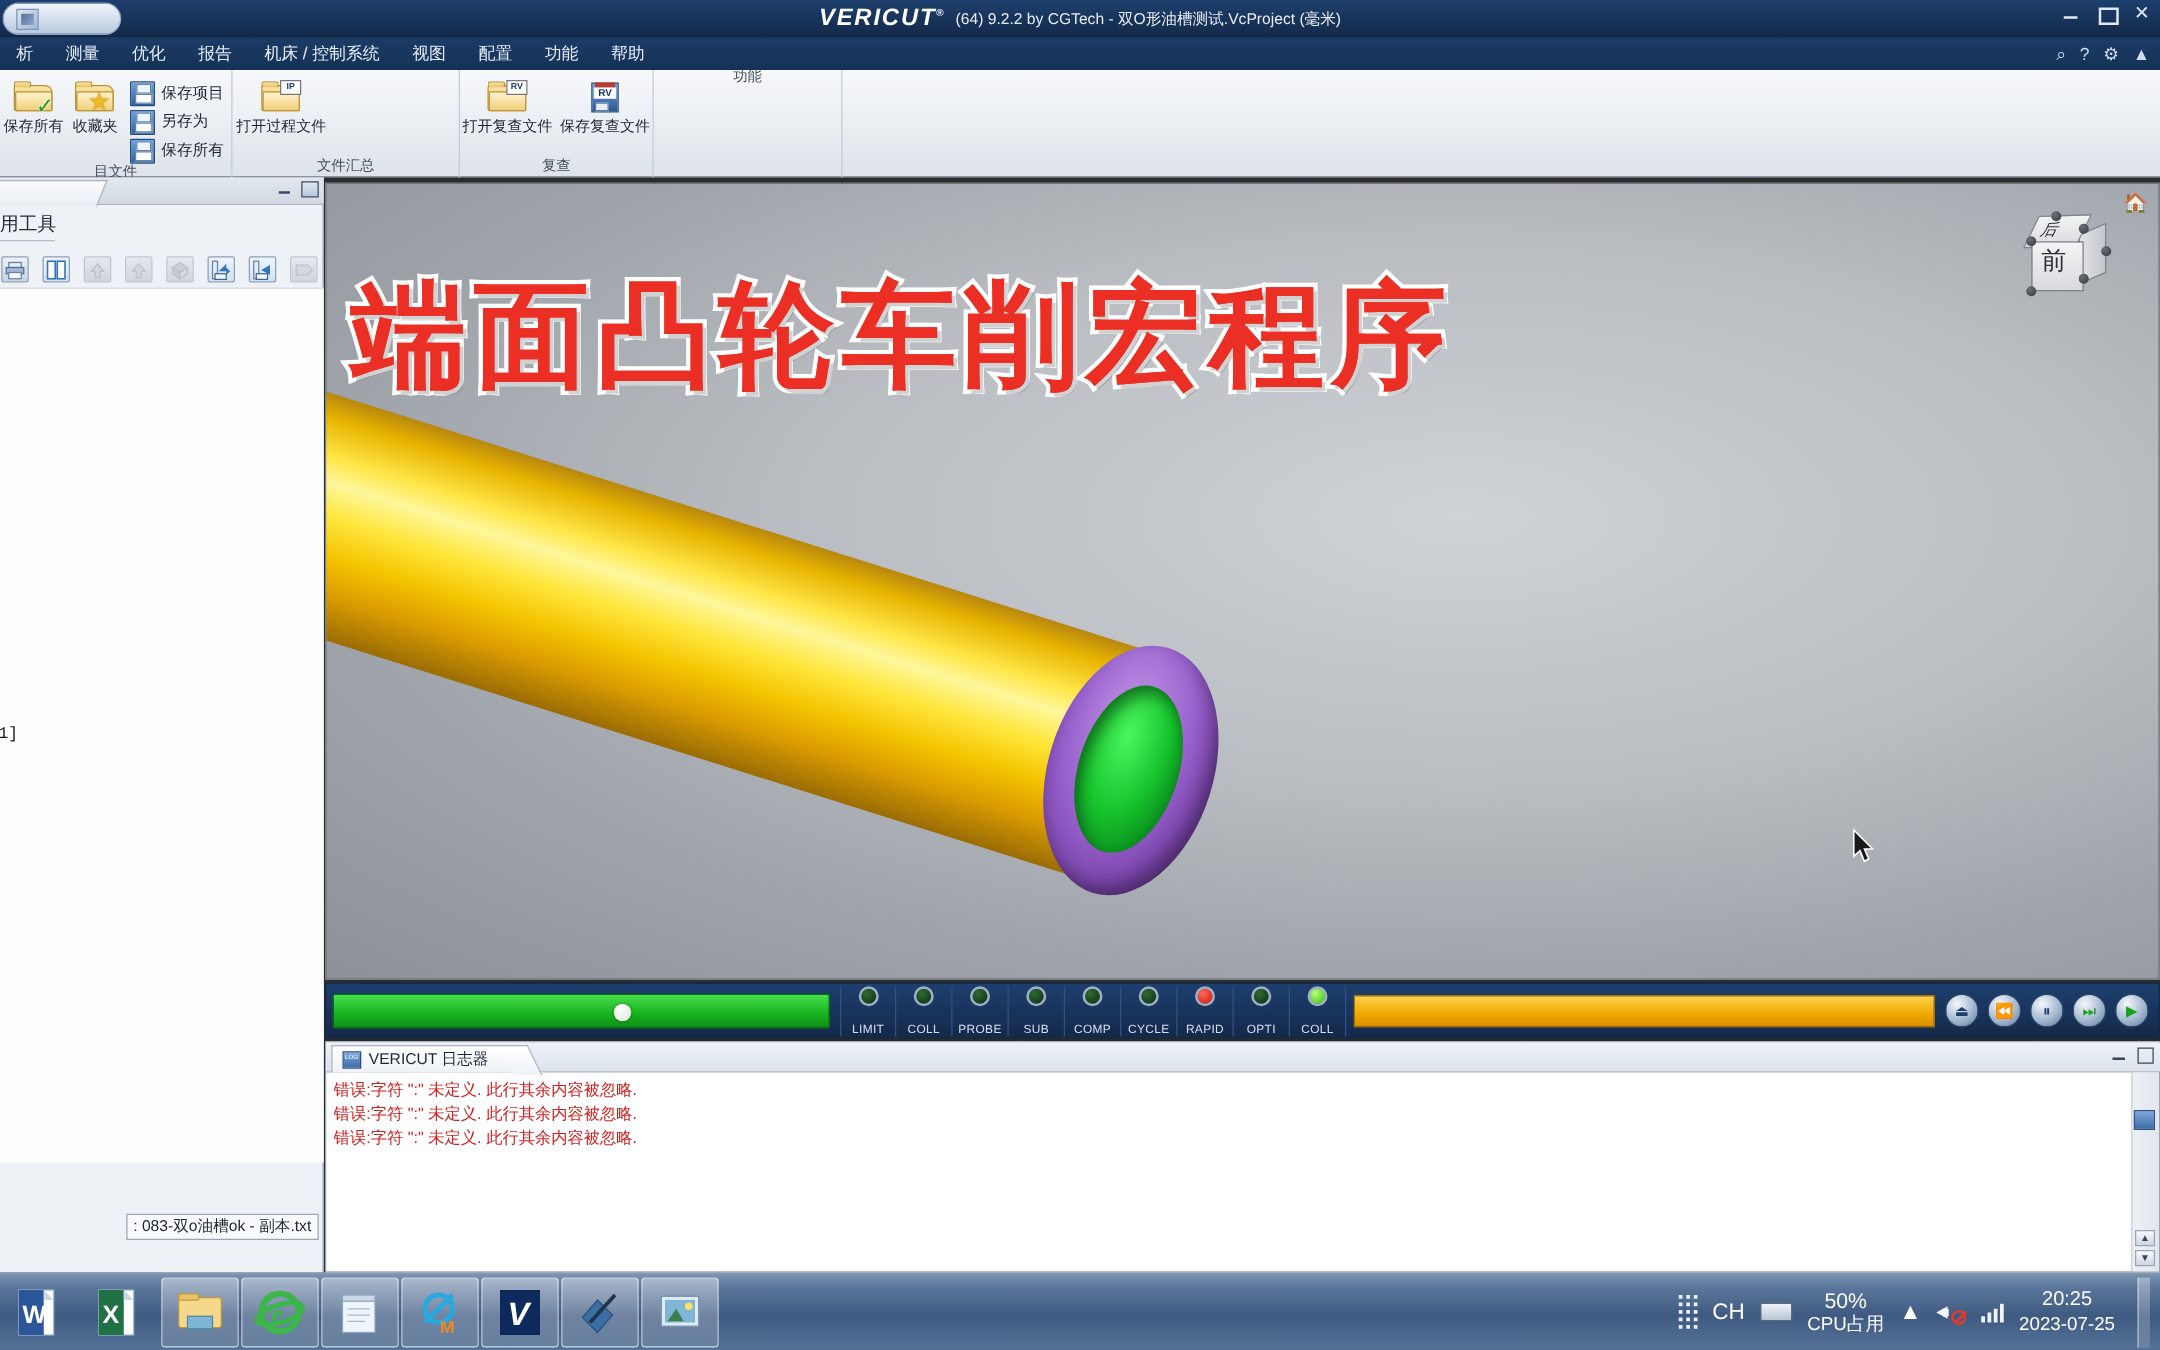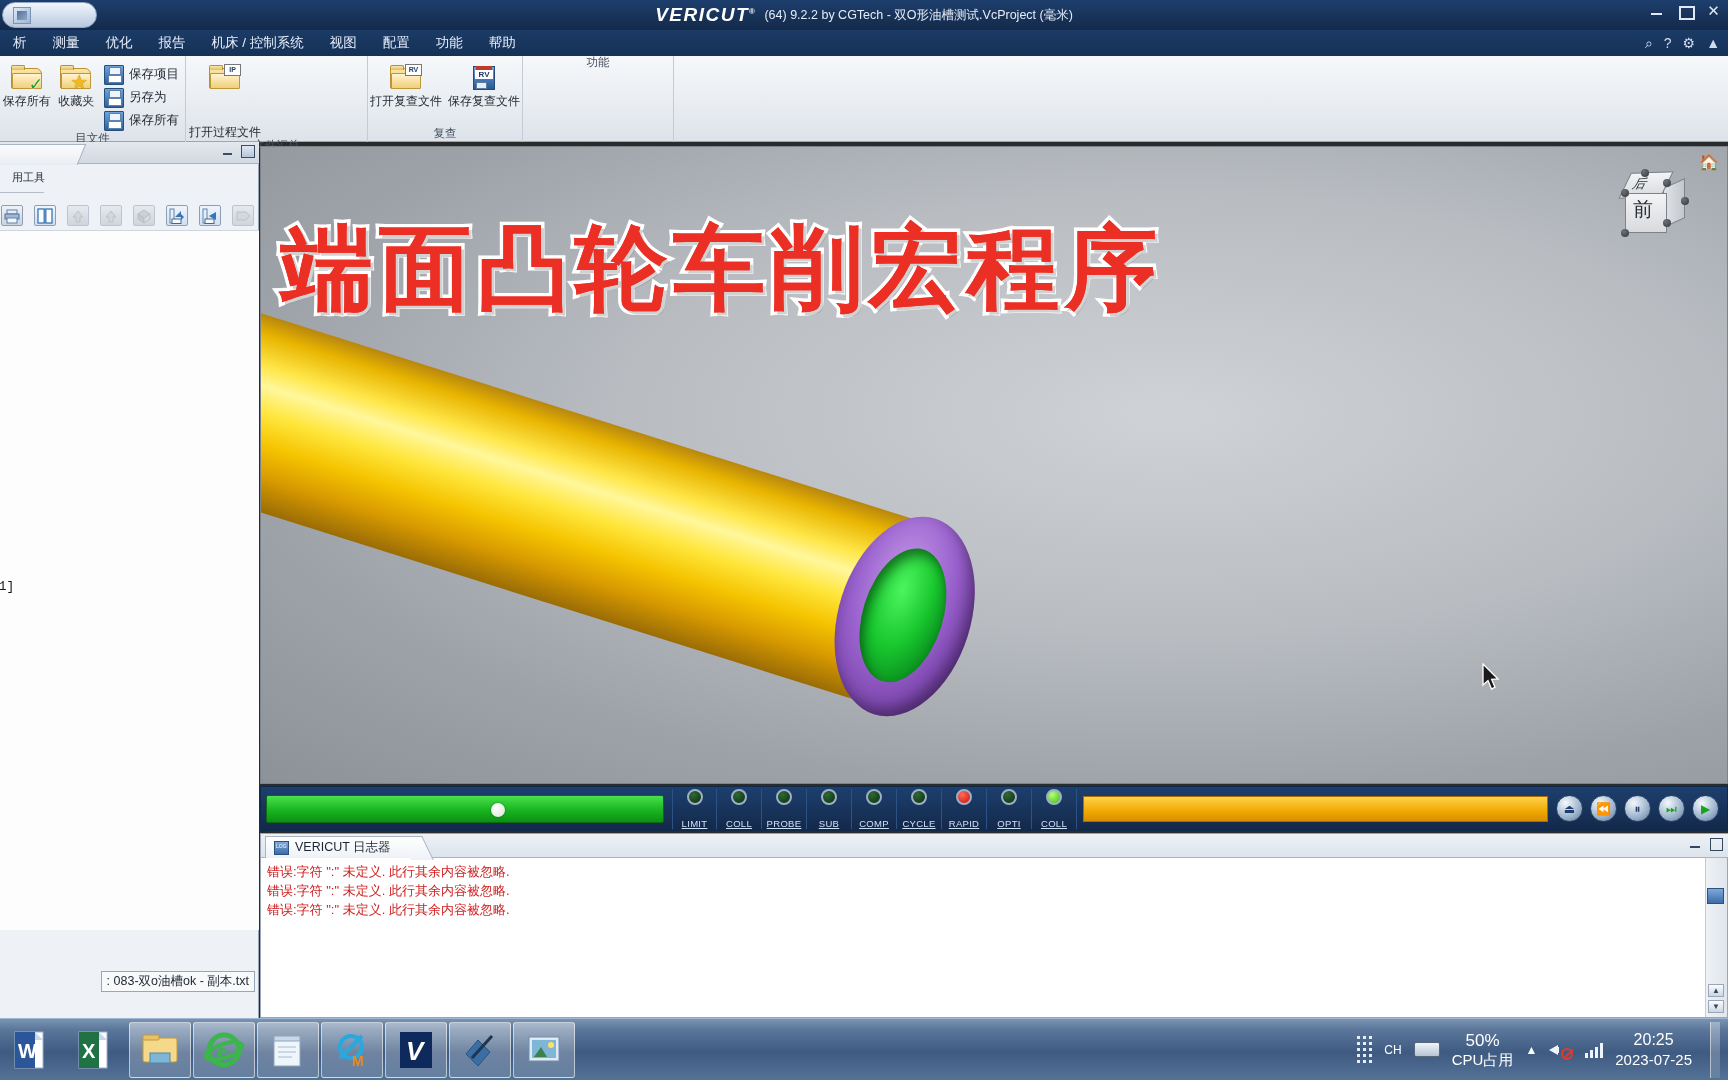--- a/index.html
+++ b/index.html
@@ -210,21 +210,21 @@
   .lp-winbtns {
     position: absolute; right: 4px; top: 3px; display:flex; gap:6px; align-items:center;
   }
   .lp-wb { width:14px; height:13px; position:relative; cursor:pointer; }
   .lp-wb-min::after{ content:""; position:absolute; left:2px; bottom:3px; width:9px;height:2px;background:#3b4c63; }
   .lp-wb-float{
     border:1px solid #3b4c63; background: linear-gradient(180deg,#dfe8f3,#b6c6da);
   }
   .lp-title {
     position:absolute; left: 0px; top: 28px; width: 250px;
-    font-size: 11px; color: #1f2833; padding-left: 12px;
+    font-size: 15px; color: #1f2833; padding-left: 0px;
   }
   .lp-rule {
     position:absolute; left: -4px; top: 50px; width: 48px; height: 1px; background:#b4bdc8;
   }
   .lp-iconrow {
     position: absolute; left: 0px; top: 58px; width: 259px; height: 30px;
     display: flex; align-items: center; gap: 9px;
   }
   .lpi { width: 24px; height: 23px; position: relative; cursor: pointer; opacity: .95; }
   .lpi.dim { opacity: .5; }
@@ -357,21 +357,21 @@
     border-right: 1px solid #2c5288; height: 40px; justify-content: center;
   }
   .light-cell:first-child { border-left: 1px solid #2c5288; }
   .lamp {
     width: 16px; height: 16px; border-radius: 50%;
     border: 2px solid #9fb0c6;
     background: radial-gradient(circle at 35% 30%, #2e6a33, #0c2b10);
   }
   .lamp.red { background: radial-gradient(circle at 35% 30%, #ff6b5e, #cc1100); }
   .lamp.green-on { background: radial-gradient(circle at 35% 30%, #b6ff7a, #39bb10); }
-  .light-lbl { font-size: 9.5px; color: #cfe0f5; margin-top: 13px; letter-spacing: .3px; text-decoration: underline; }
+  .light-lbl { font-size: 9.5px; color: #cfe0f5; margin-top: 13px; letter-spacing: .3px; }
   .orangebar {
     margin-left: 6px; flex: 1; height: 26px;
     background: linear-gradient(180deg,#ffd24a,#f0a800 60%,#d98f00);
     border: 1px solid #a86f00;
   }
   .transport { display: flex; align-items: center; gap: 7px; padding: 0 8px; }
   .tbtn {
     width: 27px; height: 27px; border-radius: 50%;
     background: radial-gradient(circle at 35% 28%, #f4f8fc, #9cb2cc 60%, #5d7795);
     border: 1px solid #2a4668; position: relative; cursor: pointer;
@@ -455,21 +455,21 @@
     border-color: rgba(255,255,255,.55);
   }
   .tb-ico { width: 44px; height: 44px; position: relative; }
   .tray {
     margin-left: auto; display: flex; align-items: center; gap: 12px;
     padding-right: 8px; color: #ffffff;
   }
   .tray-dots { display:flex; flex-direction:column; gap:3px; }
   .tray-dots span { display:flex; gap:3px; }
   .tray-dots i { width:3px; height:3px; background:#e6eefa; display:block; }
-  .tray-txt { font-size: 12px; color: #ffffff; }
+  .tray-txt { font-size: 18px; color: #ffffff; }
   .cpu-box { text-align: center; line-height: 19px; }
   .cpu-box .p { font-size: 17px; }
   .cpu-box .t { font-size: 15px; }
   .clock { text-align: center; line-height: 20px; }
   .clock .t1 { font-size: 16px; }
   .clock .t2 { font-size: 15px; }
   .keyboard-ico {
     width: 26px; height: 15px; background: linear-gradient(180deg,#f0f4f9,#b8c4d3);
     border: 1px solid #56687e; border-radius: 2px; position: relative;
   }
@@ -586,21 +586,21 @@
             </div>
             <span class="lbl">保存所有</span>
           </div>
         </div>
       </div>
       <div class="rgroup-label">目文件</div>
     </div>
 
     <div class="rgroup" style="left:186px; width:182px;">
       <div class="rgroup-body">
-        <div class="big-btn" style="width:78px;gap:31px;">
+        <div class="big-btn" style="width:78px;">
           <div class="ico-folder">
             <div class="back"></div>
               <div class="tab"></div>
               <div class="front"></div>
             <div class="ico-badge">IP</div>
           </div>
           <div class="lbl">打开过程文件</div>
         </div>
       </div>
       <div class="rgroup-label">文件汇总</div>

